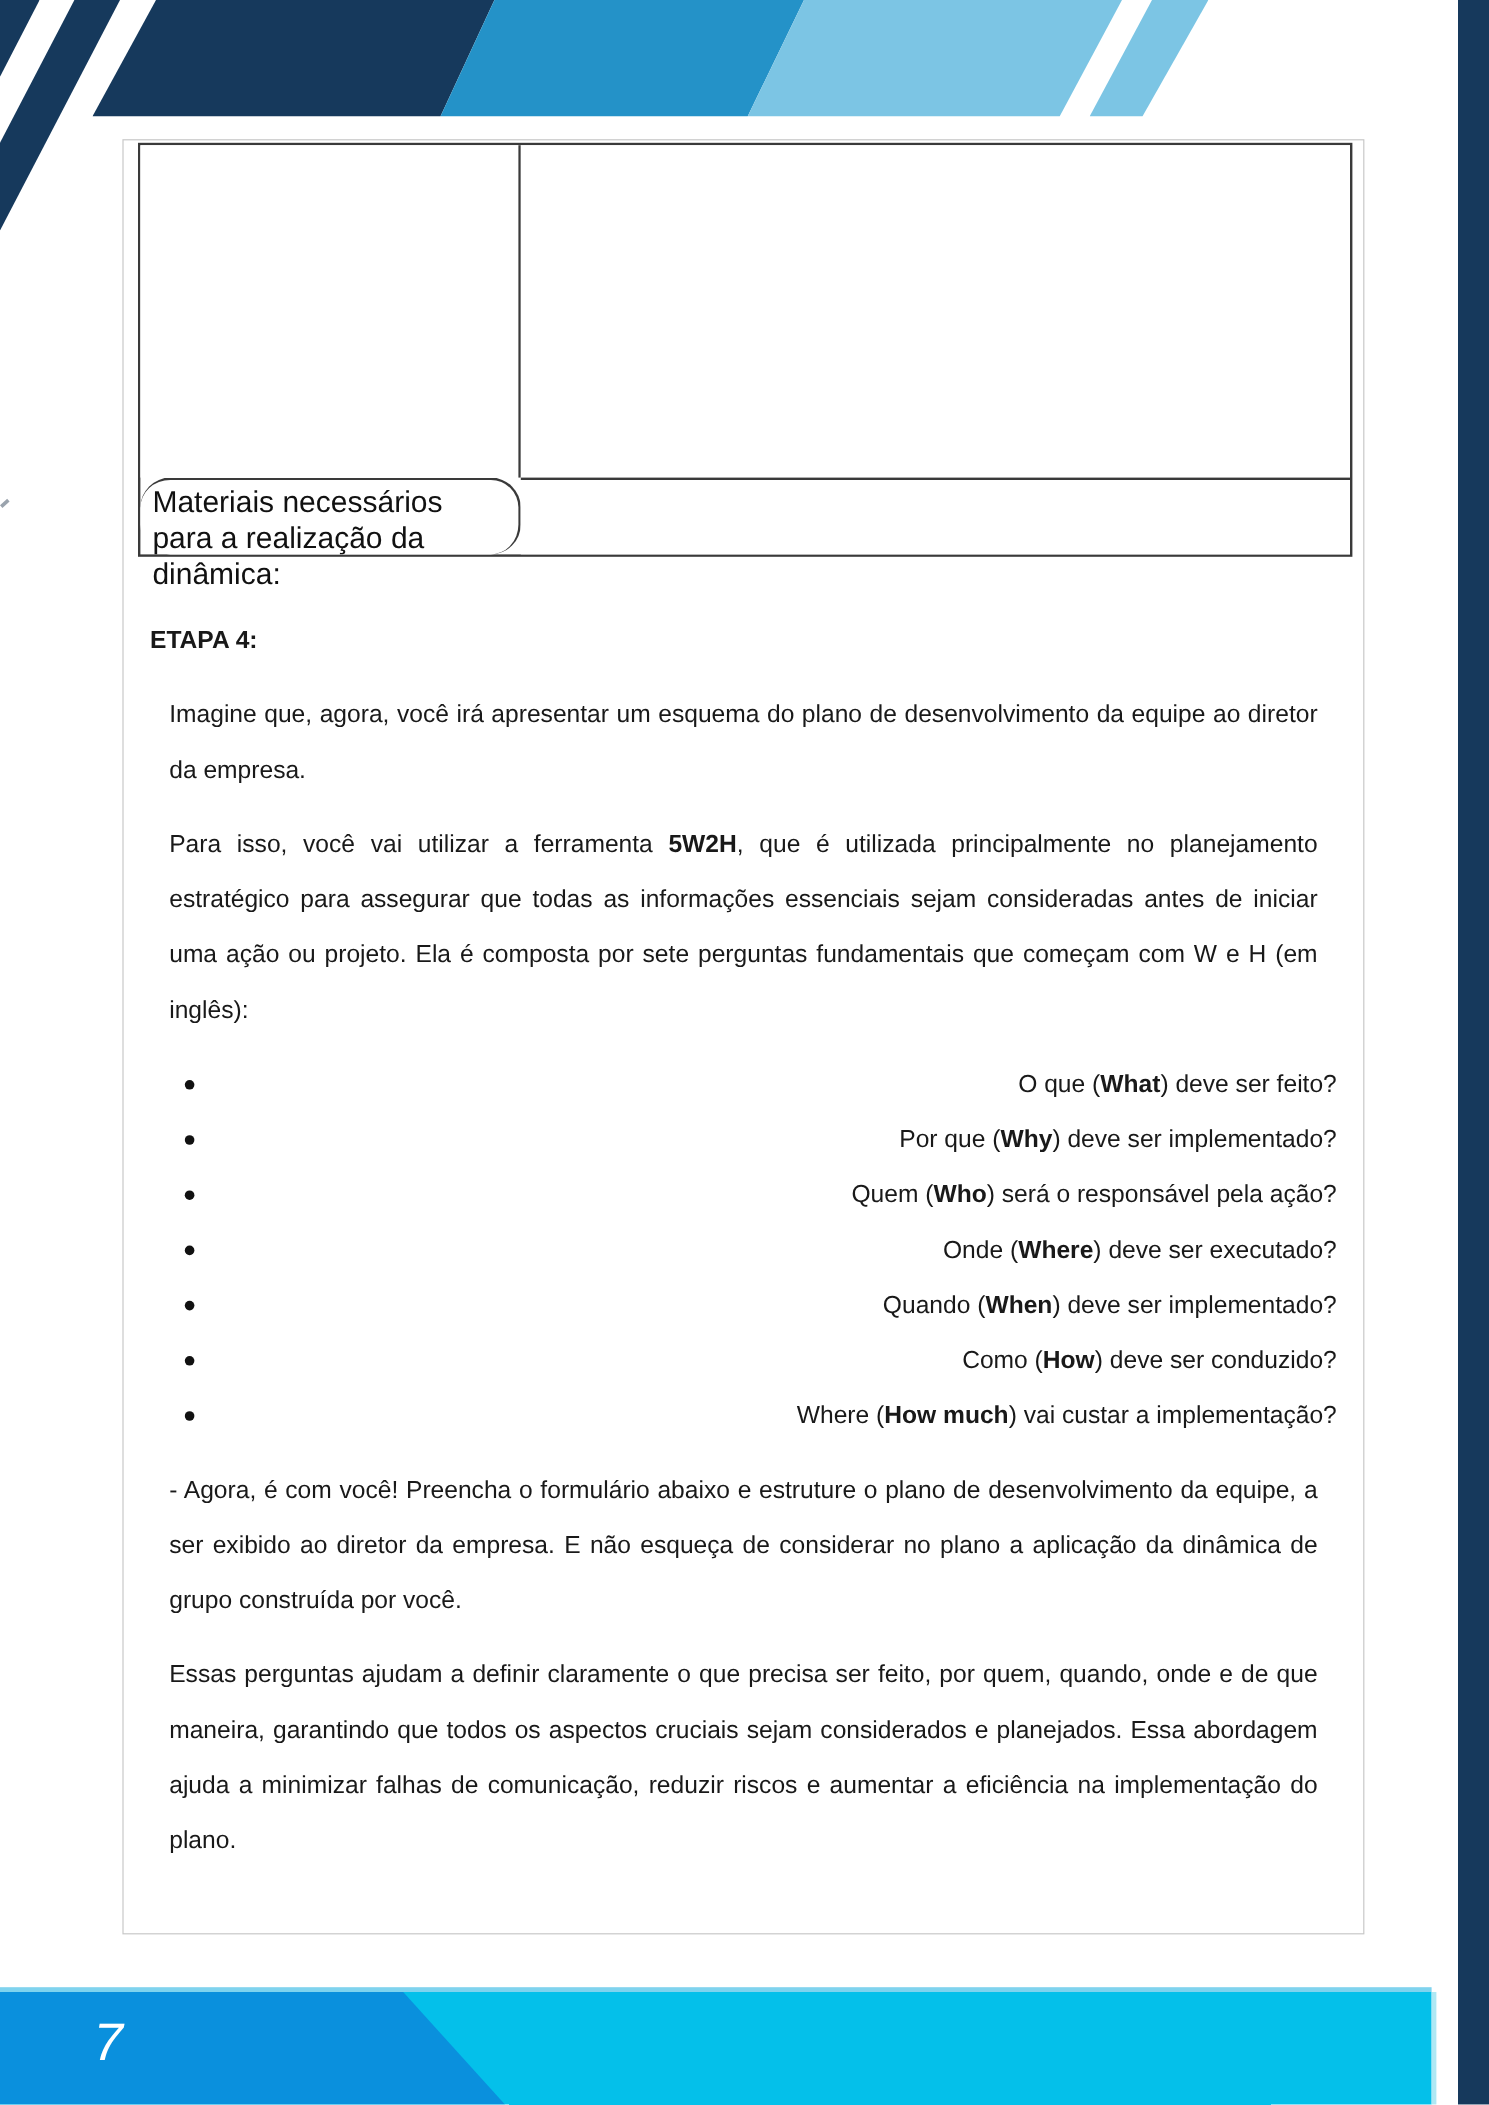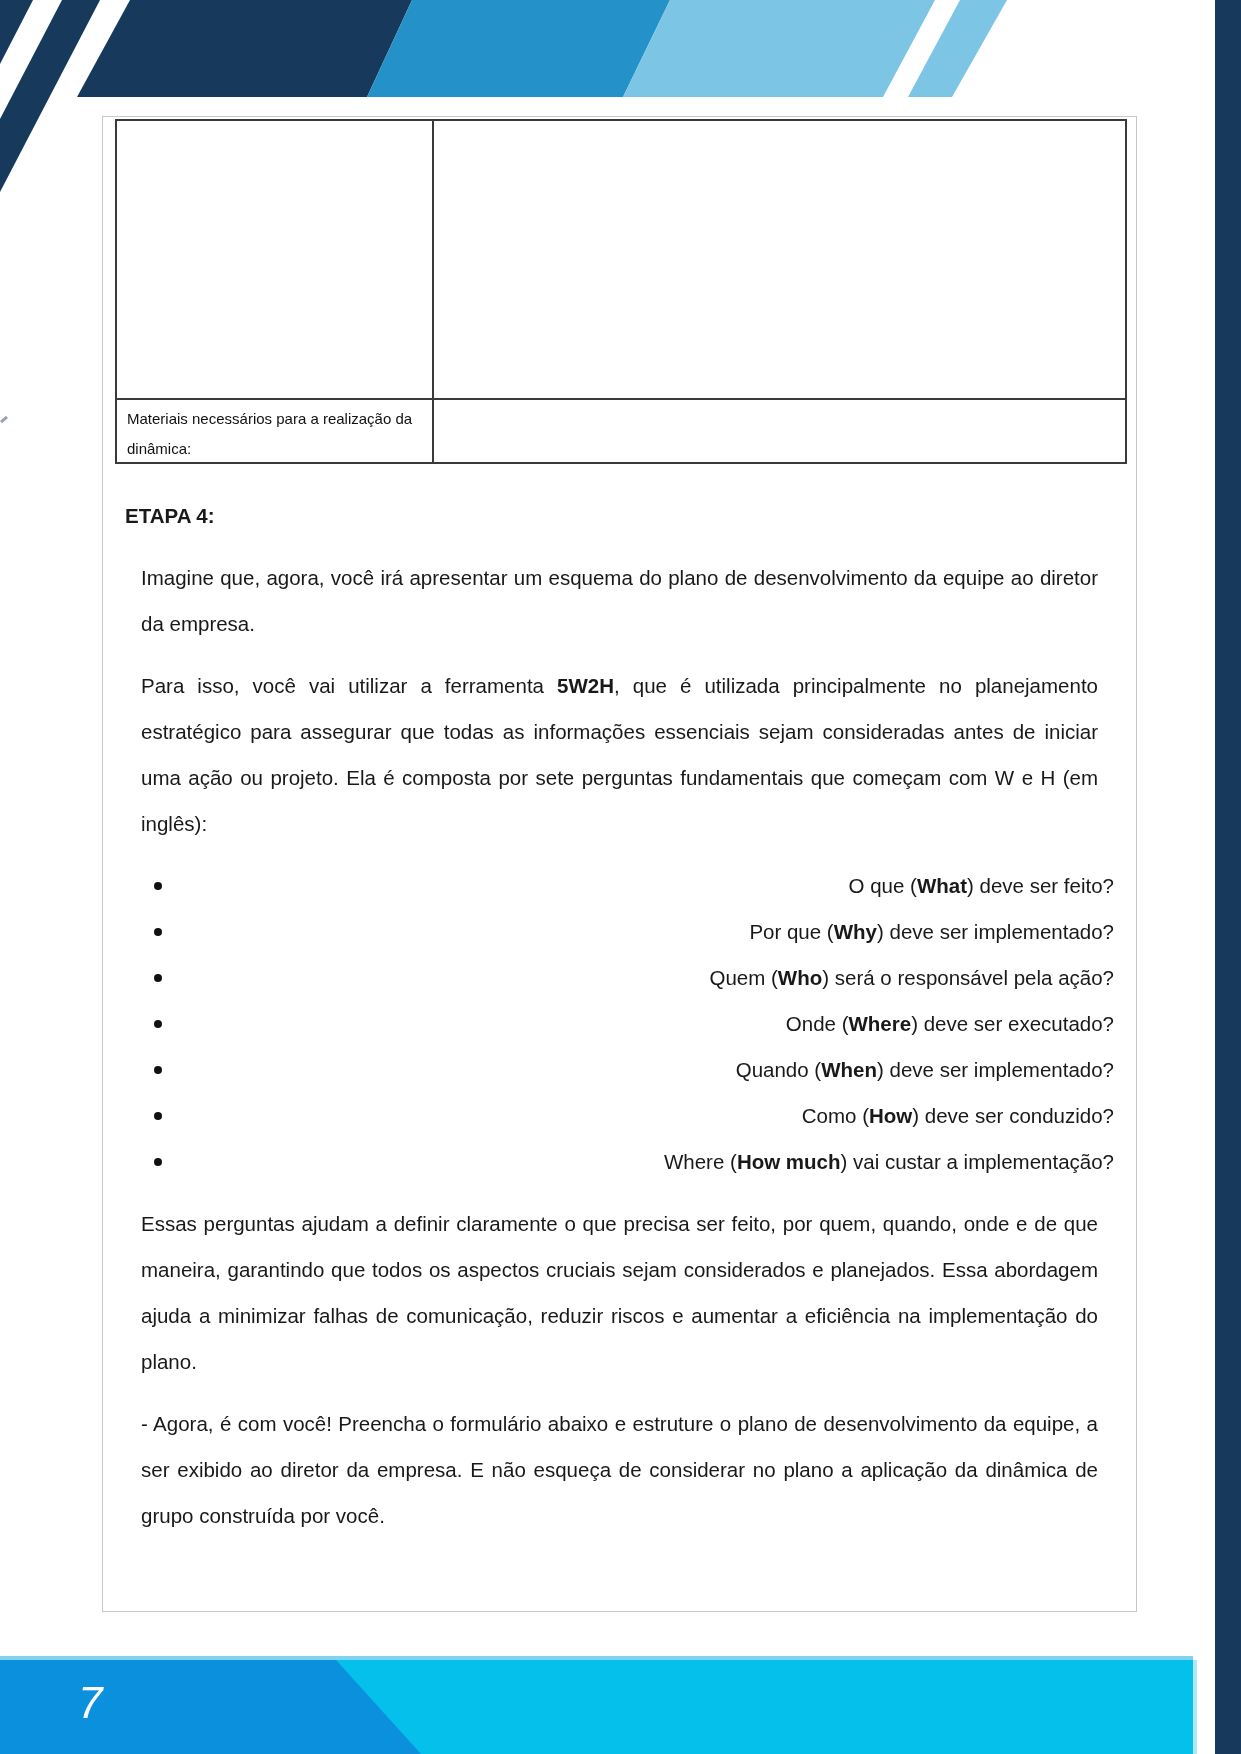--- a/index.html
+++ b/index.html
@@ -44,26 +44,26 @@
     border: 2px solid #3a3a3a;
     display: grid;
     grid-template-columns: 317px 1fr;
     grid-template-rows: 277px 64px;
   }
   .doc-table .cell { box-sizing: border-box; background: #ffffff; }
   .doc-table .c-l { border-right: 2px solid #3a3a3a; }
   .doc-table .r2  { border-top: 2px solid #3a3a3a; }
   .doc-table .label-cell {
     padding: 4px 8px 0 10px;
-    font-size: 15px; line-height: 30px; color: #111111;
+    font-size: 25px; line-height: 30px; color: #111111; border-radius: 25px;
   }
 
   
   .text-col {
-    position: absolute; left: 22px; top: 376px; width: 989px;
+    position: absolute; left: 22px; top: 394px; width: 989px;
     font-size: 20.5px; line-height: 46px; color: #191919;
   }
   .text-col .heading { font-weight: bold; }
   .text-col p { margin: 16px; text-align: justify; }
   .text-col ul { margin: 0; padding: 0; list-style: none; }
   .text-col li { position: relative; padding-left: 66px; text-align: right; }
   .text-col li .dot {
     position: absolute; left: 29px; top: 19px;
     width: 8px; height: 8px; border-radius: 50%; background: #111111;
   }
@@ -117,22 +117,22 @@
       <p><span>Para isso, você vai utilizar a ferramenta </span><b>5W2H</b><span>, que é utilizada principalmente no planejamento estratégico para assegurar que todas as informações essenciais sejam consideradas antes de iniciar uma ação ou projeto. Ela é composta por sete perguntas fundamentais que começam com W e H (em inglês):</span></p>
       <ul>
         <li><span class="dot"></span><span>O que (</span><b>What</b><span>) deve ser feito?</span></li>
         <li><span class="dot"></span><span>Por que (</span><b>Why</b><span>) deve ser implementado?</span></li>
         <li><span class="dot"></span><span>Quem (</span><b>Who</b><span>) será o responsável pela ação?</span></li>
         <li><span class="dot"></span><span>Onde (</span><b>Where</b><span>) deve ser executado?</span></li>
         <li><span class="dot"></span><span>Quando (</span><b>When</b><span>) deve ser implementado?</span></li>
         <li><span class="dot"></span><span>Como (</span><b>How</b><span>) deve ser conduzido?</span></li>
         <li><span class="dot"></span><span>Where (</span><b>How much</b><span>) vai custar a implementação?</span></li>
       </ul>
+      <p>- Agora, é com você! Preencha o formulário abaixo e estruture o plano de desenvolvimento da equipe, a ser exibido ao diretor da empresa. E não esqueça de considerar no plano a aplicação da dinâmica de grupo construída por você.</p>
       <p>Essas perguntas ajudam a definir claramente o que precisa ser feito, por quem, quando, onde e de que maneira, garantindo que todos os aspectos cruciais sejam considerados e planejados. Essa abordagem ajuda a minimizar falhas de comunicação, reduzir riscos e aumentar a eficiência na implementação do plano.</p>
-      <p>- Agora, é com você! Preencha o formulário abaixo e estruture o plano de desenvolvimento da equipe, a ser exibido ao diretor da empresa. E não esqueça de considerar no plano a aplicação da dinâmica de grupo construída por você.</p>
     </div>
   </div>
 
   <div class="footer-topline"></div>
   <div class="footer-bar">
     <div class="footer-accent"></div>
   </div>
   <div class="footer-sliver"></div>
   <div class="page-num">7</div>
 

